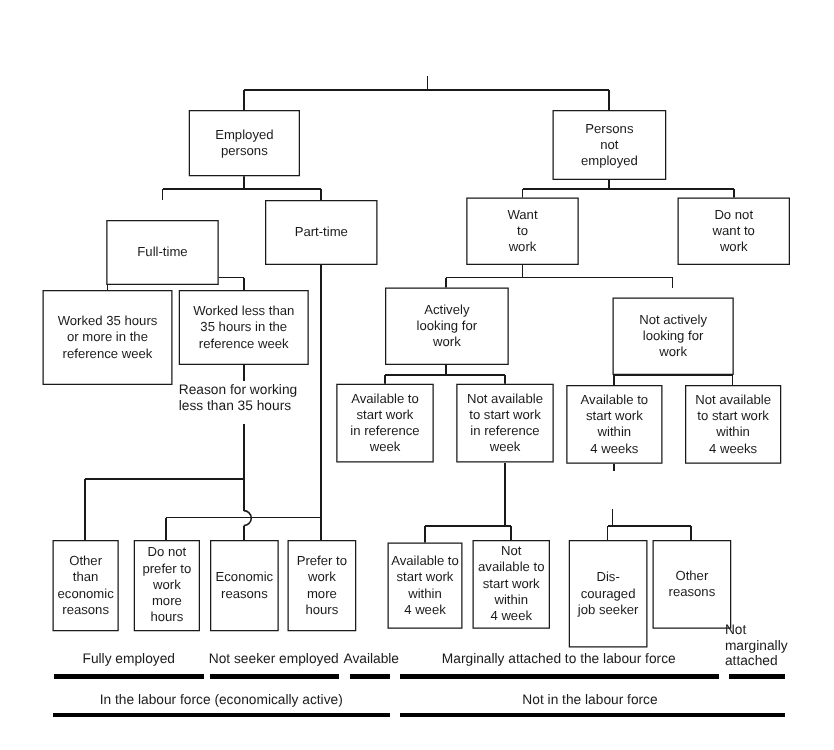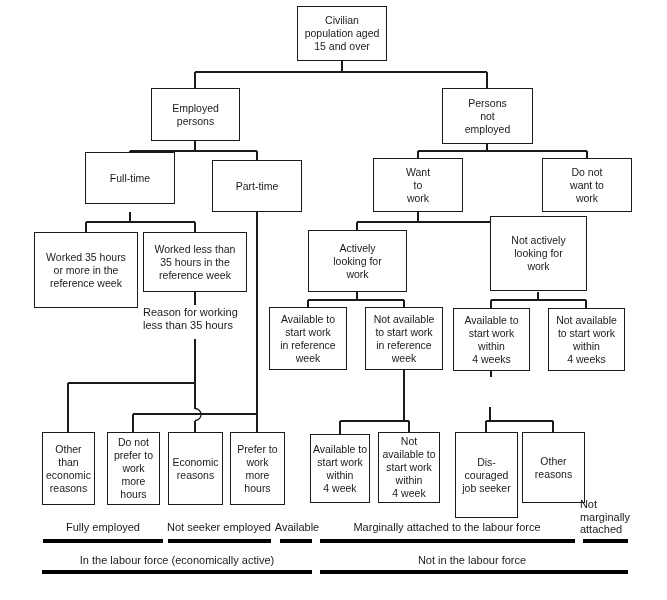--- a/index.html
+++ b/index.html
@@ -64,49 +64,46 @@
       <path d="M43,541 H163"></path>
       <path d="M168,541 H271"></path>
       <path d="M280,541 H312"></path>
       <path d="M320,541 H575"></path>
       <path d="M583,541 H628"></path>
       <path d="M42,572 H312"></path>
       <path d="M320,572 H628"></path>
     </g>
   </svg>
 
-  <div class="node" style="left:297px;top:6px;width:90px;height:55px">Civilian
-population aged
-15 and over</div>
 
   <div class="node" style="left:151px;top:88px;width:89px;height:53px">Employed
 persons</div>
   <div class="node" style="left:442px;top:88px;width:91px;height:56px">Persons
 not
 employed</div>
 
-  <div class="node" style="left:85px;top:152px;width:90px;height:52px">Full-time</div>
+  <div class="node" style="left:85px;top:176px;width:90px;height:52px">Full-time</div>
   <div class="node" style="left:212px;top:160px;width:90px;height:52px">Part-time</div>
   <div class="node" style="left:373px;top:158px;width:90px;height:54px">Want
 to
 work</div>
   <div class="node" style="left:542px;top:158px;width:90px;height:54px">Do not
 want to
 work</div>
 
   <div class="node" style="left:34px;top:232px;width:104px;height:76px">Worked 35 hours
 or more in the
 reference week</div>
   <div class="node" style="left:143px;top:232px;width:104px;height:60px">Worked less than
 35 hours in the
 reference week</div>
   <div class="node" style="left:308px;top:230px;width:99px;height:62px">Actively
 looking for
 work</div>
-  <div class="node" style="left:490px;top:216px;width:97px;height:75px">Not actively
+  <div class="node" style="left:490px;top:238px;width:97px;height:62px">Not actively
 looking for
 work</div>
 
   <div class="node" style="left:269px;top:307px;width:78px;height:63px">Available to
 start work
 in reference
 week</div>
   <div class="node" style="left:365px;top:307px;width:78px;height:63px">Not available
 to start work
 in reference

